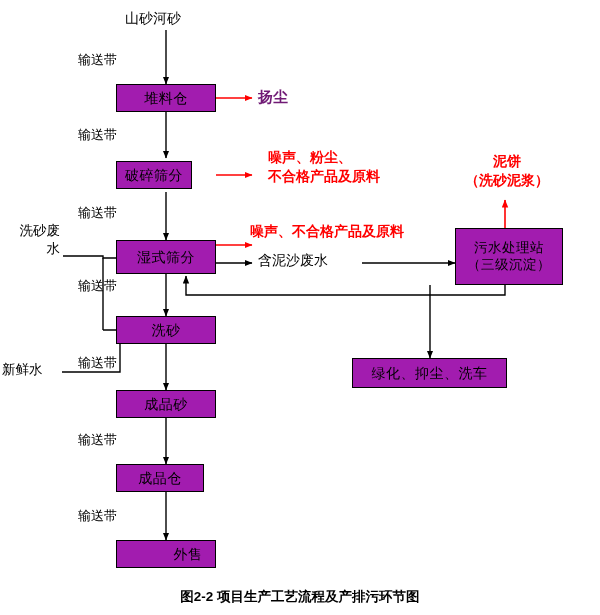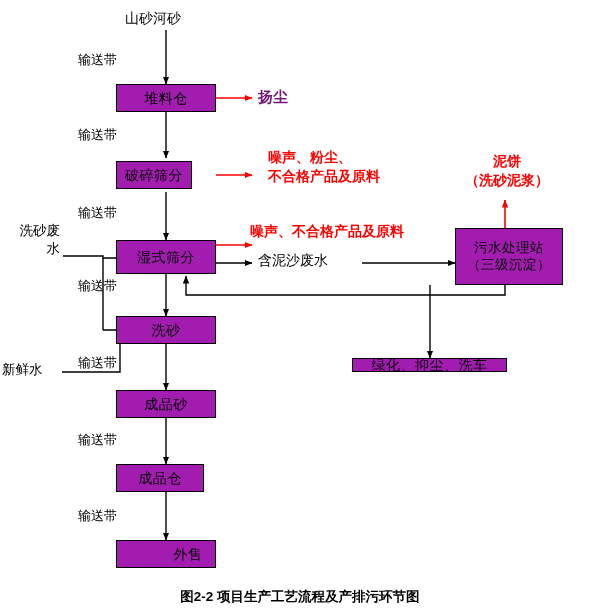--- a/index.html
+++ b/index.html
@@ -149,21 +149,21 @@
 
   <div class="node" style="left:116px; top:540px; width:100px; height:28px;padding-left:44px;">
     <span>外售</span>
   </div>
 
   <div class="node two-line" style="left:455px; top:228px; width:108px; height:57px;">
     <span>污水处理站</span>
     <span>（三级沉淀）</span>
   </div>
 
-  <div class="node" style="left:352px; top:358px; width:155px; height:14px;">
+  <div class="node" style="left:352px; top:358px; width:155px; height:30px;">
     <span>绿化、抑尘、洗车</span>
   </div>
 
   <div class="label" style="left:125px; top:10px; font-size:14px;">
     <span>山砂河砂</span>
   </div>
 
   <div class="label multi" style="left:16px; top:222px; width:44px; font-size:13.5px; line-height:1.3;">
     <span>洗砂废水</span>
   </div>

